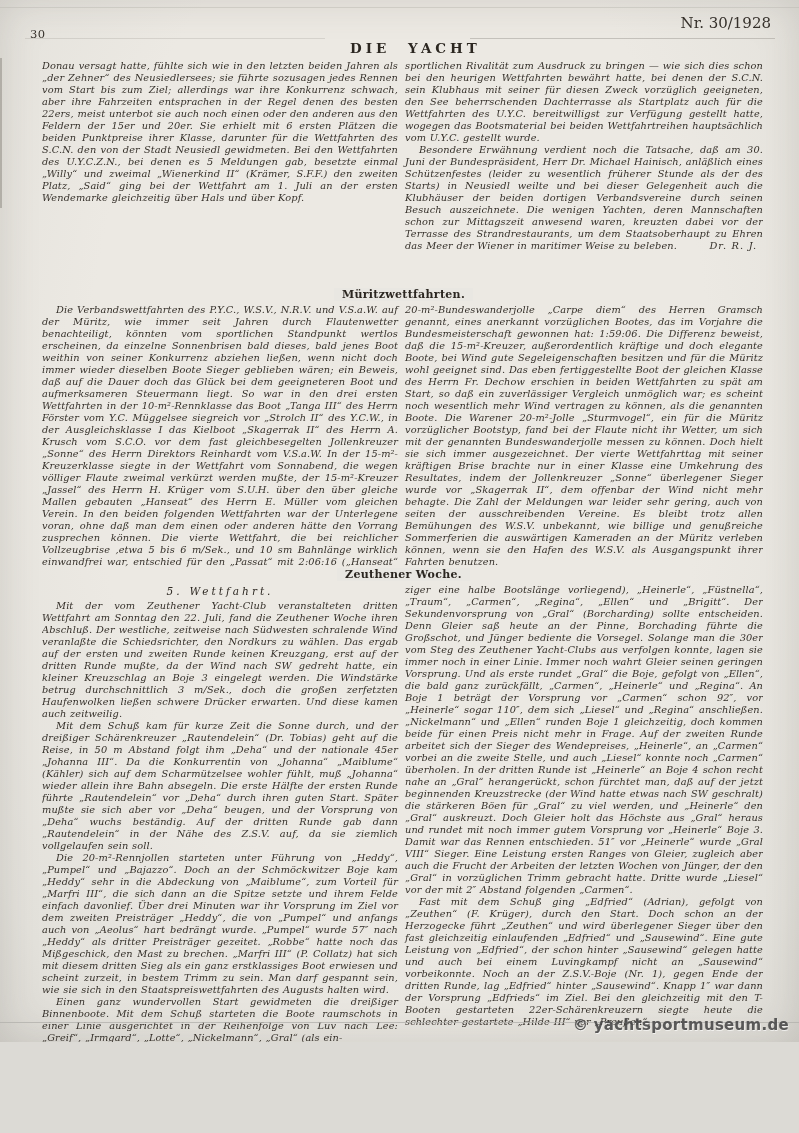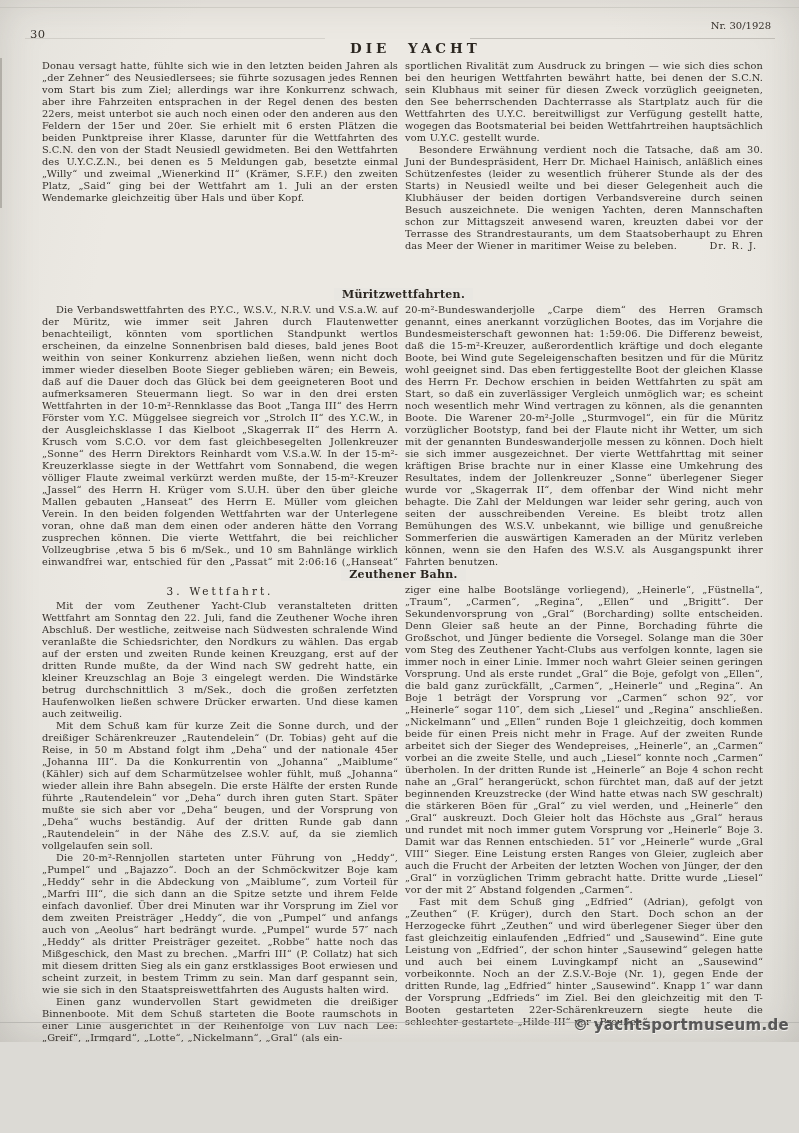--- a/index.html
+++ b/index.html
@@ -14,29 +14,29 @@
     color:#35302a;
     box-shadow:inset 0 0 40px rgba(90,85,75,.18);
   }
   .scratch{position:absolute;left:0;top:7px;width:100%;height:1px;background:#b7b5b0;opacity:.45;}
   .edge-mark{position:absolute;left:0;top:58px;width:2px;height:150px;background:#8a867e;opacity:.5;}
 
   
   .pageno{position:absolute;left:30px;top:27px;font-size:11.5px;letter-spacing:.5px;}
   .mag-title{position:absolute;left:0;top:24px;width:100%;margin:16px;text-align:center;
     font-size:13.5px;font-weight:600;letter-spacing:4px;word-spacing:9px;color:#2c2721;}
-  .issue{position:absolute;right:28px;top:20px;font-size:10px;}
+  .issue{position:absolute;right:28px;top:14px;font-size:15px;}
   .rule{position:absolute;top:38px;height:1px;background:#9d9a93;}
   .rule-left{left:25px;width:300px;opacity:.28;}
   .rule-right{left:470px;width:305px;opacity:.5;}
 
   
   .cols{position:absolute;display:flex;left:42px;width:721px;gap:7px;overflow:hidden;}
   .col{font-size:9.8px;line-height:12px;text-align:justify;word-spacing:.5px;letter-spacing:.1px;
-       hyphens:auto;-webkit-hyphens:auto;}
+       hyphens:auto;font-style:italic;-webkit-hyphens:auto;}
   .col.left{width:356px;}
   .col.right{width:358px;}
   .col p{margin:0;text-indent:14px;}
   .col p.noindent{text-indent:0;}
 
   .secA{top:60px;max-height:228px;}
   .secB{top:304px;max-height:266px;}
   .secC{top:584px;max-height:530px;}
 
   h2.xhead{position:absolute;left:4px;width:100%;margin:0;text-align:center;
@@ -89,25 +89,25 @@
   <section class="cols secB">
     <div class="col left">
       <p>Die Verbandswettfahrten des P.Y.C., W.S.V., N.R.V. und V.S.a.W. auf der Müritz, wie immer seit Jahren durch Flautenwetter benachteiligt, könnten vom sportlichen Standpunkt wertlos erscheinen, da einzelne Sonnenbrisen bald dieses, bald jenes Boot weithin von seiner Konkurrenz abziehen ließen, wenn nicht doch immer wieder dieselben Boote Sieger geblieben wären; ein Beweis, daß auf die Dauer doch das Glück bei dem geeigneteren Boot und aufmerksameren Steuermann liegt. So war in den drei ersten Wettfahrten in der 10-m²-Rennklasse das Boot „Tanga III“ des Herrn Förster vom Y.C. Müggelsee siegreich vor „Strolch II“ des Y.C.W., in der Ausgleichsklasse I das Kielboot „Skagerrak II“ des Herrn A. Krusch vom S.C.O. vor dem fast gleichbesegelten Jollenkreuzer „Sonne“ des Herrn Direktors Reinhardt vom V.S.a.W. In der 15-m²-Kreuzerklasse siegte in der Wettfahrt vom Sonnabend, die wegen völliger Flaute zweimal verkürzt werden mußte, der 15-m²-Kreuzer „Jassel“ des Herrn H. Krüger vom S.U.H. über den über gleiche Mallen gebauten „Hanseat“ des Herrn E. Müller vom gleichen Verein. In den beiden folgenden Wettfahrten war der Unterlegene voran, ohne daß man dem einen oder anderen hätte den Vorrang zusprechen können. Die vierte Wettfahrt, die bei reichlicher Vollzeugbrise ,etwa 5 bis 6 m/Sek., und 10 sm Bahnlänge wirklich einwandfrei war, entschied für den „Passat“ mit 2:06:16 („Hanseat“ 2:08:22). Zum Vergleich sei die Zeit der</p>
     </div>
     <div class="col right">
       <p class="noindent">20-m²-Bundeswanderjolle „Carpe diem“ des Herren Gramsch genannt, eines anerkannt vorzüglichen Bootes, das im Vorjahre die Bundesmeisterschaft gewonnen hat: 1:59:06. Die Differenz beweist, daß die 15-m²-Kreuzer, außerordentlich kräftige und doch elegante Boote, bei Wind gute Segeleigenschaften besitzen und für die Müritz wohl geeignet sind. Das eben fertiggestellte Boot der gleichen Klasse des Herrn Fr. Dechow erschien in beiden Wettfahrten zu spät am Start, so daß ein zuverlässiger Vergleich unmöglich war; es scheint noch wesentlich mehr Wind vertragen zu können, als die genannten Boote. Die Warener 20-m²-Jolle „Sturmvogel“, ein für die Müritz vorzüglicher Bootstyp, fand bei der Flaute nicht ihr Wetter, um sich mit der genannten Bundeswanderjolle messen zu können. Doch hielt sie sich immer ausgezeichnet. Der vierte Wettfahrttag mit seiner kräftigen Brise brachte nur in einer Klasse eine Umkehrung des Resultates, indem der Jollenkreuzer „Sonne“ überlegener Sieger wurde vor „Skagerrak II“, dem offenbar der Wind nicht mehr behagte. Die Zahl der Meldungen war leider sehr gering, auch von seiten der ausschreibenden Vereine. Es bleibt trotz allen Bemühungen des W.S.V. unbekannt, wie billige und genußreiche Sommerferien die auswärtigen Kameraden an der Müritz verleben können, wenn sie den Hafen des W.S.V. als Ausgangspunkt ihrer Fahrten benutzen.</p>
       <div class="sig sig-line">Dr. Reinert.</div>
     </div>
   </section>
 
-  <h2 class="xhead zeuthen-head"><span>Zeuthener Bahn.</span></h2>
+  <h2 class="xhead zeuthen-head"><span>Zeuthener Woche.</span></h2>
 
   <section class="cols secC">
     <div class="col left">
-      <h3 class="subhead">3. Wettfahrt.</h3>
+      <h3 class="subhead">5. Wettfahrt.</h3>
       <p>Mit der vom Zeuthener Yacht-Club veranstalteten dritten Wettfahrt am Sonntag den 22. Juli, fand die Zeuthener Woche ihren Abschluß. Der westliche, zeitweise nach Südwesten schralende Wind veranlaßte die Schiedsrichter, den Nordkurs zu wählen. Das ergab auf der ersten und zweiten Runde keinen Kreuzgang, erst auf der dritten Runde mußte, da der Wind nach SW gedreht hatte, ein kleiner Kreuzschlag an Boje 3 eingelegt werden. Die Windstärke betrug durchschnittlich 3 m/Sek., doch die großen zerfetzten Haufenwolken ließen schwere Drücker erwarten. Und diese kamen auch zeitweilig.</p>
       <p>Mit dem Schuß kam für kurze Zeit die Sonne durch, und der dreißiger Schärenkreuzer „Rautendelein“ (Dr. Tobias) geht auf die Reise, in 50 m Abstand folgt ihm „Deha“ und der nationale 45er „Johanna III“. Da die Konkurrentin von „Johanna“ „Maiblume“ (Kähler) sich auf dem Scharmützelsee wohler fühlt, muß „Johanna“ wieder allein ihre Bahn absegeln. Die erste Hälfte der ersten Runde führte „Rautendelein“ vor „Deha“ durch ihren guten Start. Später mußte sie sich aber vor „Deha“ beugen, und der Vorsprung von „Deha“ wuchs beständig. Auf der dritten Runde gab dann „Rautendelein“ in der Nähe des Z.S.V. auf, da sie ziemlich vollgelaufen sein soll.</p>
       <p>Die 20-m²-Rennjollen starteten unter Führung von „Heddy“, „Pumpel“ und „Bajazzo“. Doch an der Schmöckwitzer Boje kam „Heddy“ sehr in die Abdeckung von „Maiblume“, zum Vorteil für „Marfri III“, die sich dann an die Spitze setzte und ihrem Felde einfach davonlief. Über drei Minuten war ihr Vorsprung im Ziel vor dem zweiten Preisträger „Heddy“, die von „Pumpel“ und anfangs auch von „Aeolus“ hart bedrängt wurde. „Pumpel“ wurde 57″ nach „Heddy“ als dritter Preisträger gezeitet. „Robbe“ hatte noch das Mißgeschick, den Mast zu brechen. „Marfri III“ (P. Collatz) hat sich mit diesem dritten Sieg als ein ganz erstklassiges Boot erwiesen und scheint zurzeit, in bestem Trimm zu sein. Man darf gespannt sein, wie sie sich in den Staatspreiswettfahrten des Augusts halten wird.</p>
       <p>Einen ganz wundervollen Start gewidmeten die dreißiger Binnenboote. Mit dem Schuß starteten die Boote raumschots in einer Linie ausgerichtet in der Reihenfolge von Luv nach Lee: „Greif“, „Irmgard“, „Lotte“, „Nickelmann“, „Gral“ (als ein-</p>
     </div>
     <div class="col right">
       <p class="noindent">ziger eine halbe Bootslänge vorliegend), „Heinerle“, „Füstnella“, „Traum“, „Carmen“, „Regina“, „Ellen“ und „Brigitt“. Der Sekundenvorsprung von „Gral“ (Borcharding) sollte entscheiden. Denn Gleier saß heute an der Pinne, Borchading führte die Großschot, und Jünger bediente die Vorsegel. Solange man die 30er vom Steg des Zeuthener Yacht-Clubs aus verfolgen konnte, lagen sie immer noch in einer Linie. Immer noch wahrt Gleier seinen geringen Vorsprung. Und als erste rundet „Gral“ die Boje, gefolgt von „Ellen“, die bald ganz zurückfällt, „Carmen“, „Heinerle“ und „Regina“. An Boje 1 beträgt der Vorsprung vor „Carmen“ schon 92″, vor „Heinerle“ sogar 110″, dem sich „Liesel“ und „Regina“ anschließen. „Nickelmann“ und „Ellen“ runden Boje 1 gleichzeitig, doch kommen beide für einen Preis nicht mehr in Frage. Auf der zweiten Runde arbeitet sich der Sieger des Wendepreises, „Heinerle“, an „Carmen“ vorbei an die zweite Stelle, und auch „Liesel“ konnte noch „Carmen“ überholen. In der dritten Runde ist „Heinerle“ an Boje 4 schon recht nahe an „Gral“ herangerückt, schon fürchtet man, daß auf der jetzt beginnenden Kreuzstrecke (der Wind hatte etwas nach SW geschralt) die stärkeren Böen für „Gral“ zu viel werden, und „Heinerle“ den „Gral“ auskreuzt. Doch Gleier holt das Höchste aus „Gral“ heraus und rundet mit noch immer gutem Vorsprung vor „Heinerle“ Boje 3. Damit war das Rennen entschieden. 51″ vor „Heinerle“ wurde „Gral VIII“ Sieger. Eine Leistung ersten Ranges von Gleier, zugleich aber auch die Frucht der Arbeiten der letzten Wochen von Jünger, der den „Gral“ in vorzüglichen Trimm gebracht hatte. Dritte wurde „Liesel“ vor der mit 2″ Abstand folgenden „Carmen“.</p>
       <p>Fast mit dem Schuß ging „Edfried“ (Adrian), gefolgt von „Zeuthen“ (F. Krüger), durch den Start. Doch schon an der Herzogecke führt „Zeuthen“ und wird überlegener Sieger über den fast gleichzeitig einlaufenden „Edfried“ und „Sausewind“. Eine gute Leistung von „Edfried“, der schon hinter „Sausewind“ gelegen hatte und auch bei einem Luvingkampf nicht an „Sausewind“ vorbeikonnte. Noch an der Z.S.V.-Boje (Nr. 1), gegen Ende der dritten Runde, lag „Edfried“ hinter „Sausewind“. Knapp 1″ war dann der Vorsprung „Edfrieds“ im Ziel. Bei den gleichzeitig mit den T-Booten gestarteten 22er-Schärenkreuzern siegte heute die schlechter gestartete „Hilde III“ vor „Preußen“.</p>
     </div>
   </section>

